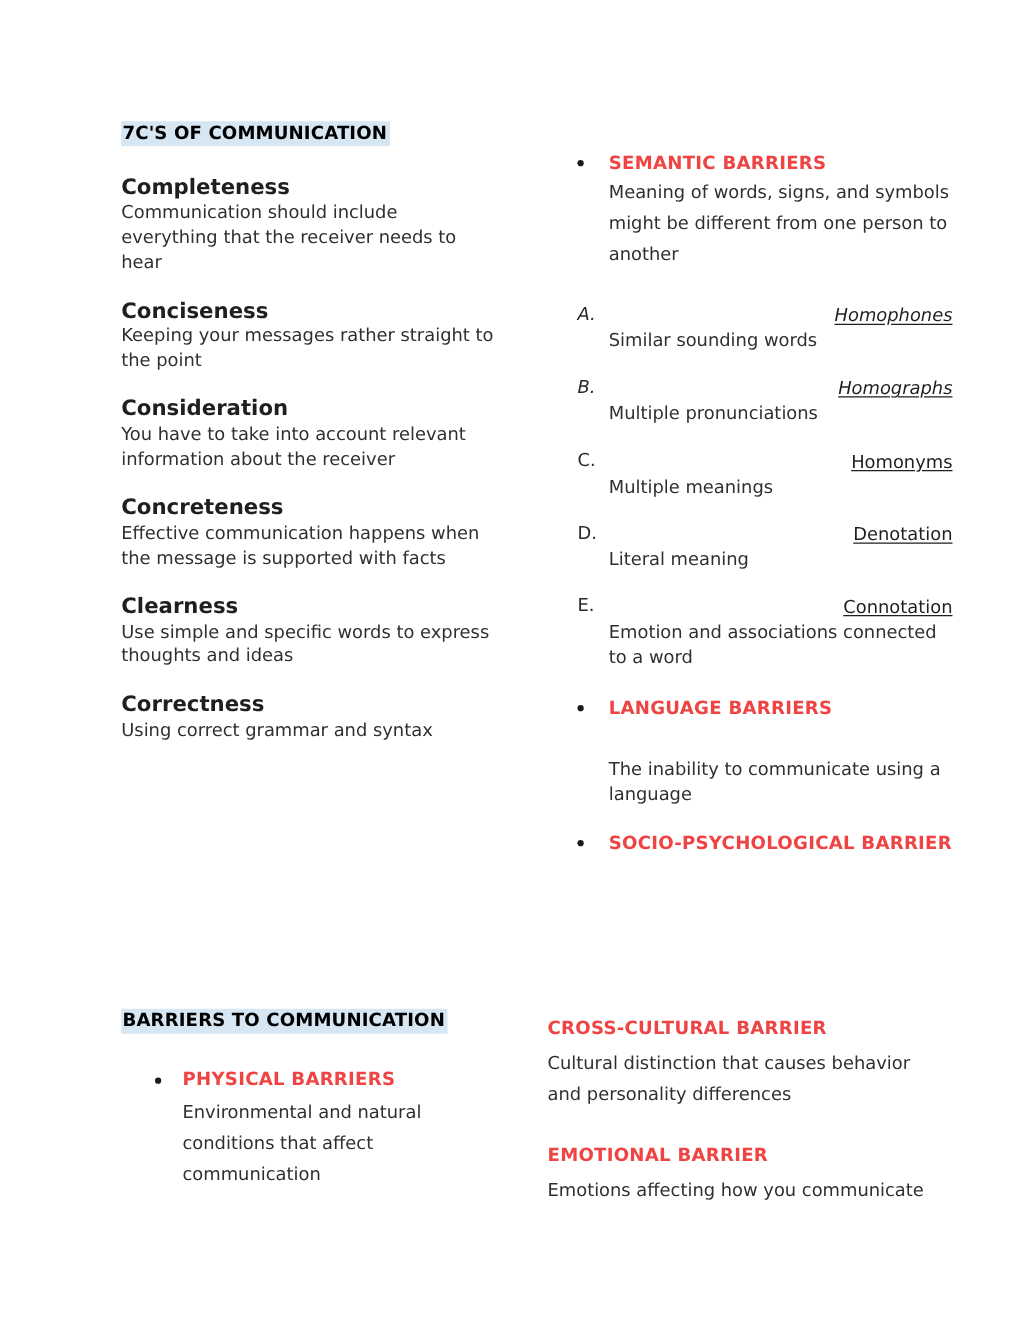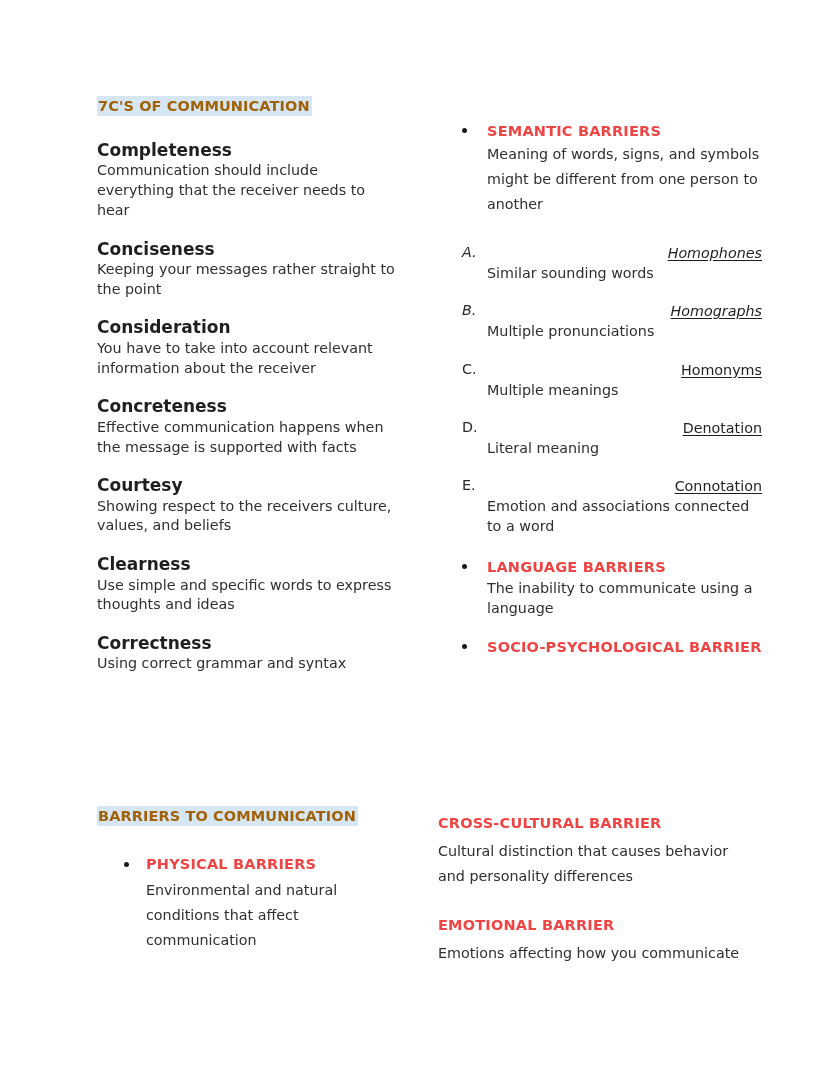--- a/index.html
+++ b/index.html
@@ -21,21 +21,21 @@
     background: #ffffff;
   }
 
   
   .heading-hl {
     display: inline;
     font-weight: bold;
     font-size: 14.5px;
     letter-spacing: 0.1px;
     background: #d6e6f2;
-    color: #a16207;
+    color: #000000;
     padding: 2px 2px 2px 1px;
     box-decoration-break: clone;
     -webkit-box-decoration-break: clone;
   }
   .term {
     font-weight: bold;
     font-size: 17px;
     color: #1f1f1f;
     margin: 0;
     line-height: 1.32;
@@ -83,21 +83,21 @@
   .bullet-dot {
     position: absolute;
     left: 0px;
     top: 6px;
     width: 5px;
     height: 5px;
     border-radius: 50%;
     background: #1a1a1a;
   }
   .bullet-block .loose { line-height: 1.78; }
-  .bullet-block .tight { line-height: 1.4; }
+  .bullet-block .tight { line-height: 1.4; margin-top: 28px; }
 
   .alpha-block {
     position: relative;
     padding-left: 25px;
     margin-bottom: 19px;
   }
   .alpha-marker {
     position: absolute;
     left: 0px;
     top: 0px;
@@ -180,24 +180,20 @@
     <div class="c-item">
       <p class="term">Consideration</p>
       <p class="desc">You have to take into account relevant information about the receiver</p>
     </div>
 
     <div class="c-item">
       <p class="term">Concreteness</p>
       <p class="desc">Effective communication happens when the message is supported with facts</p>
     </div>
 
-    <div class="c-item">
-      <p class="term">Courtesy</p>
-      <p class="desc">Showing respect to the receivers culture, values, and beliefs</p>
-    </div>
 
     <div class="c-item">
       <p class="term">Clearness</p>
       <p class="desc">Use simple and specific words to express thoughts and ideas</p>
     </div>
 
     <div class="c-item">
       <p class="term">Correctness</p>
       <p class="desc">Using correct grammar and syntax</p>
     </div>

